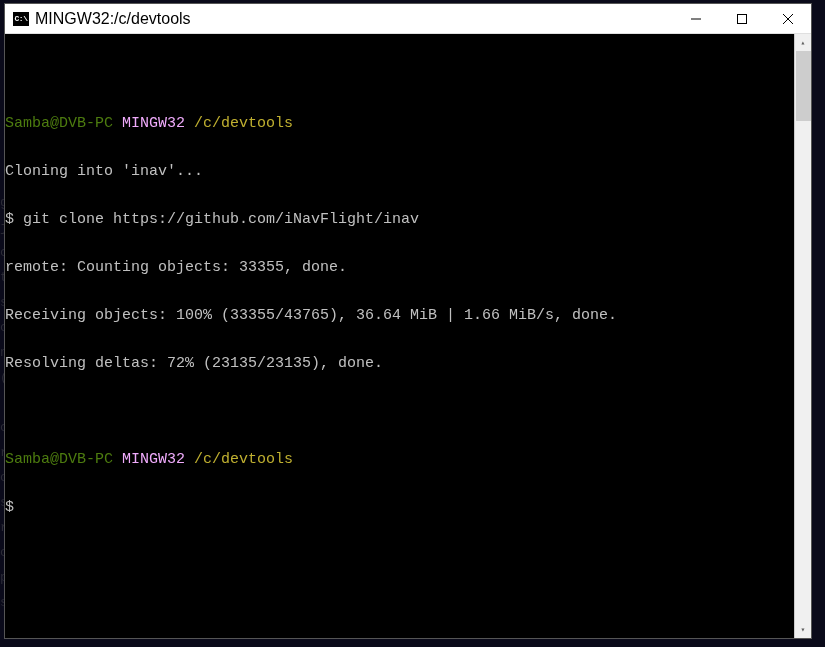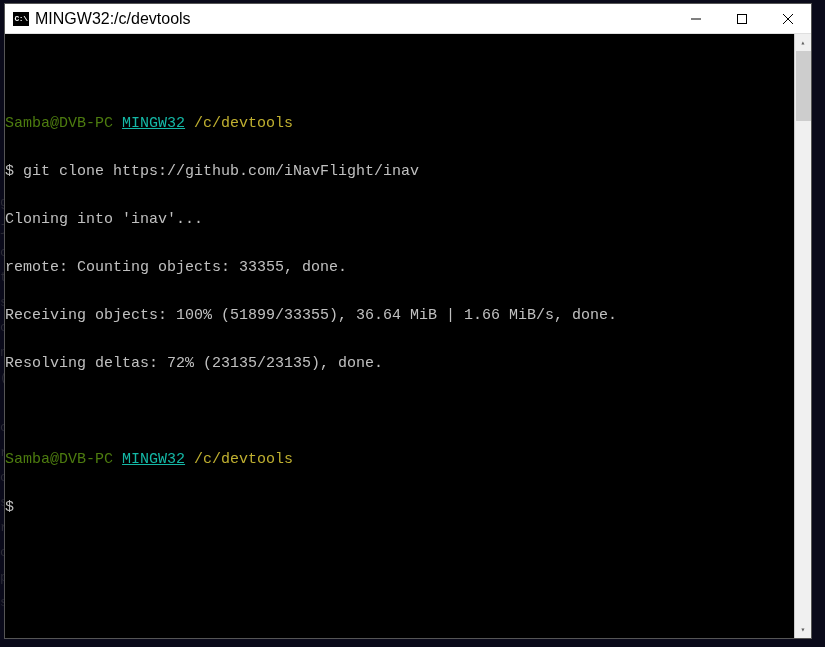--- a/index.html
+++ b/index.html
@@ -74,21 +74,21 @@
       background: #000;
       color: #c0c0c0;
       padding: 2px 0 2px 0;
       font-size: 15px;
       line-height: 16px;
       white-space: pre;
       overflow: hidden;
     }
     .line { display: block; min-height: 16px; }
     .user { color: #4d7c0f; margin-top: 8px; }
-    .mingw { color: #14b8a6; text-decoration: underline; }
+    .mingw { color: #f0abfc; }
     .path { color: #c0b030; text-align: center; }
     .plain { color: #c0c0c0; }
     .dollar { color: #c0c0c0; }
     .scrollbar {
       width: 17px;
       background: #f0f0f0;
       position: relative;
       border-left: 1px solid #ccc;
     }
     .scroll-up, .scroll-down {
@@ -163,24 +163,24 @@
             <line x1="0" y1="0" x2="10" y2="10" stroke="#000" stroke-width="1"></line>
             <line x1="10" y1="0" x2="0" y2="10" stroke="#000" stroke-width="1"></line>
           </svg>
       </div>
     </div>
   </div>
   <div class="terminal-wrap">
     <div class="terminal">
       <span class="line"></span>
       <span class="line"><span class="user">Samba@DVB-PC</span> <span class="mingw">MINGW32</span> <span class="path">/c/devtools</span></span>
+      <span class="line plain">Cloning into 'inav'...</span>
       <span class="line plain">$ git clone https://github.com/iNavFlight/inav</span>
-      <span class="line plain">Cloning into 'inav'...</span>
       <span class="line plain">remote: Counting objects: 33355, done.</span>
-      <span class="line plain">Receiving objects: 100% (51899/33355), 36.64 MiB | 1.66 MiB/s, done.</span>
+      <span class="line plain">Receiving objects: 100% (33355/43765), 36.64 MiB | 1.66 MiB/s, done.</span>
       <span class="line plain">Resolving deltas: 72% (23135/23135), done.</span>
       <span class="line"></span>
       <span class="line"><span class="user">Samba@DVB-PC</span> <span class="mingw">MINGW32</span> <span class="path">/c/devtools</span></span>
       <span class="line dollar">$</span>
     </div>
     <div class="scrollbar">
       <div class="scroll-up">▴</div>
       <div class="scroll-thumb"></div>
       <div class="scroll-down">▾</div>
     </div>

